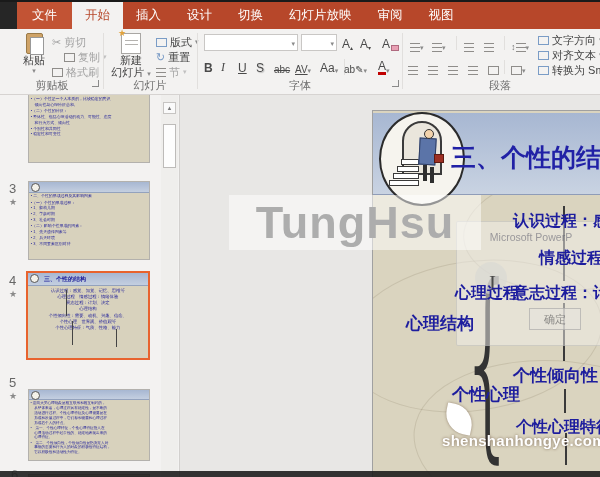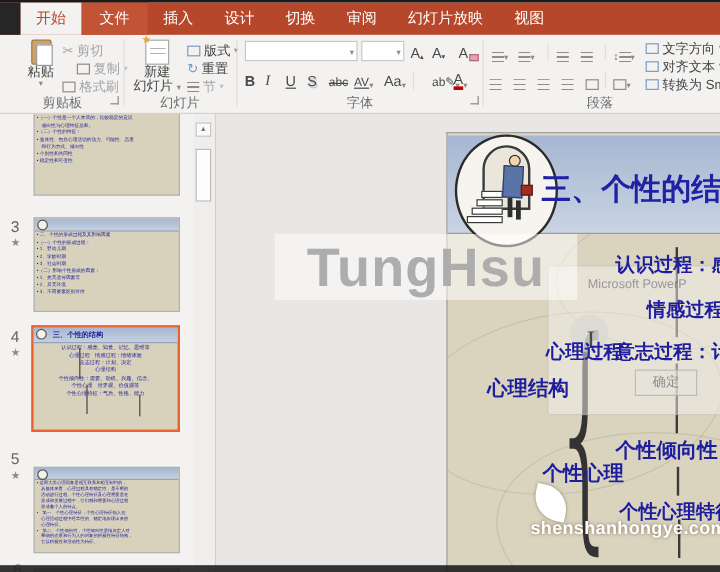--- a/index.html
+++ b/index.html
@@ -99,27 +99,27 @@
 </style>
 </head>
 <body>
 
 <div class="app">
 
   <div class="strip-top"></div>
   <div class="strip-left-tab"></div>
 
   <div class="tabbar">
+    <div class="tab file">文件</div>
     <div class="tab active">开始</div>
-    <div class="tab file">文件</div>
     <div class="tab">插入</div>
     <div class="tab">设计</div>
     <div class="tab">切换</div>
+    <div class="tab">幻灯片放映</div>
     <div class="tab">审阅</div>
-    <div class="tab">幻灯片放映</div>
     <div class="tab">视图</div>
   </div>
 
   <div class="ribbon">
 
     <div class="bigbtn" style="left:14px;">
       <span class="ic-paste"></span>
       <span>粘贴</span>
       <span class="caret">▾</span>
     </div>
@@ -189,21 +189,21 @@
     <div class="fbtn st" style="left:274px; font-size:10px;">abc</div>
     <div class="fbtn" style="left:295px; font-size:10px;">
         <span class="u">AV</span>
         <span class="caret">▾</span>
       </div>
     <div class="fbtn" style="left:320px;">
         <span>Aa</span>
         <span class="caret">▾</span>
       </div>
     <div class="vsep" style="left:344px; top:30px; height:16px;"></div>
-    <div class="fbtn" style="left:360px; font-size:10px;">
+    <div class="fbtn" style="left:344px; font-size:10px;">
         <span>ab</span>
         <span>✎</span>
         <span class="caret">▾</span>
       </div>
     <div class="fbtn" style="left:378px;">
         <span class="redbar">A</span>
         <span class="caret">▾</span>
       </div>
     <div class="grp-label" style="left:250px; width:100px;">字体</div>
     <div class="launcher" style="left:392px;"></div>

